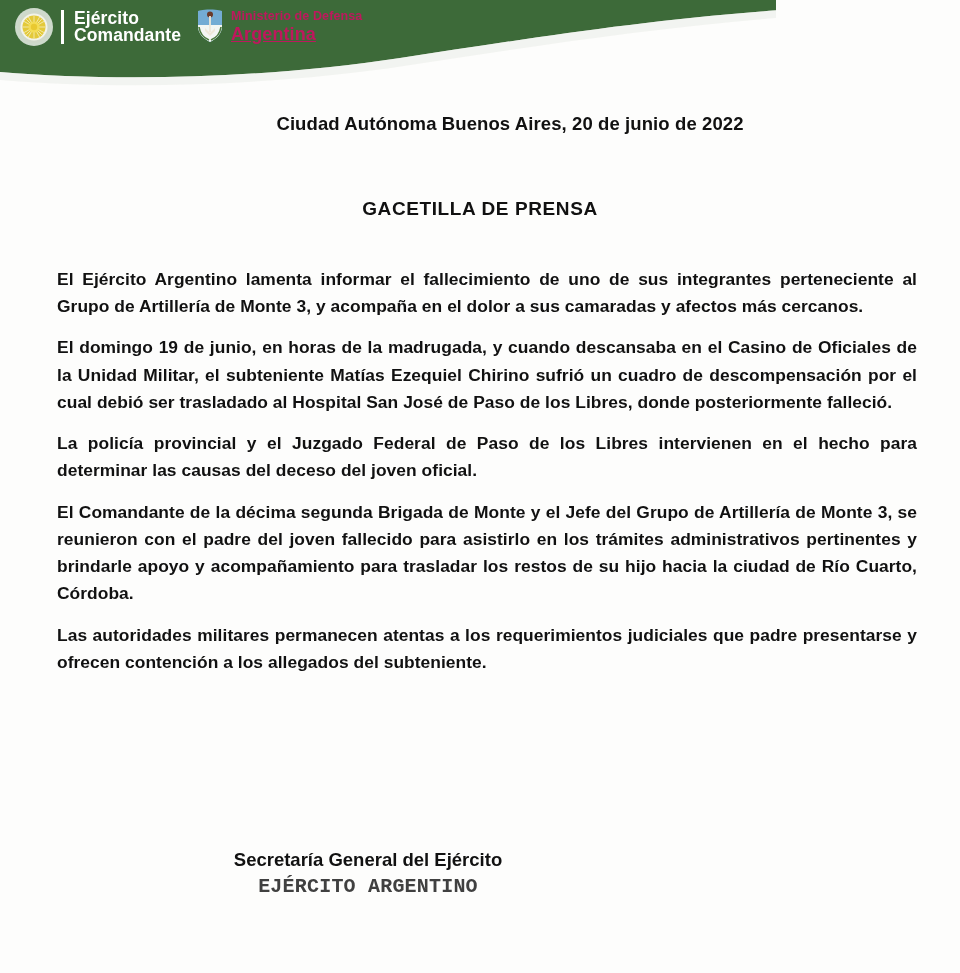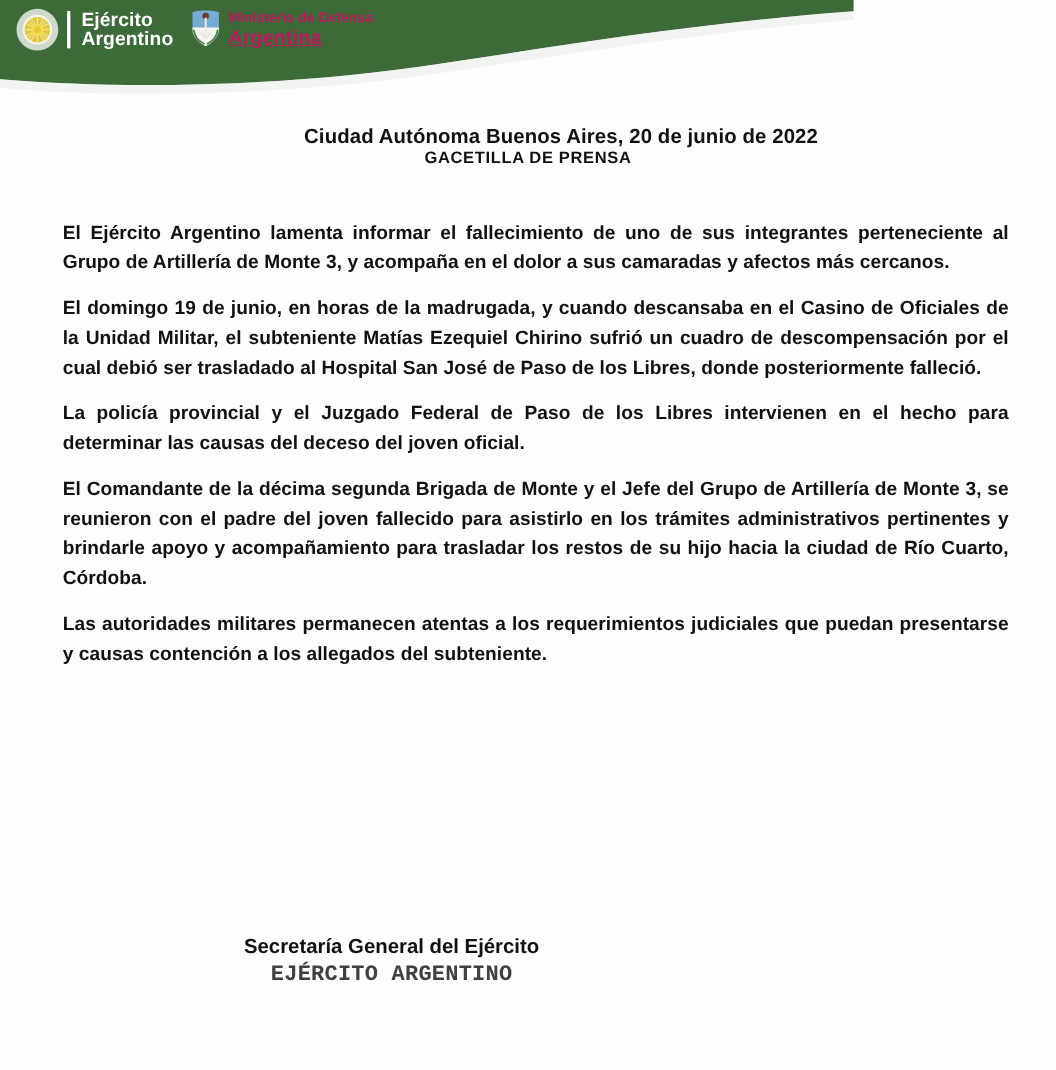--- a/index.html
+++ b/index.html
@@ -119,23 +119,24 @@
     text-align: center;
     font-size: 18.5px;
     font-weight: bold;
     color: #111;
     margin-top: 17px;
     padding-left: 60px;
     letter-spacing: 0.1px;
   }
   .doc-title {
     text-align: center;
-    font-size: 15px;
-    font-weight: bold;
-    color: #111;
+    font-size: 19px;
+    font-weight: bold;
+    color: #111;
+    margin-top: 63px;
     letter-spacing: 0.6px;
   }
   .body-text {
     margin: 0 43px 0 57px;
     margin-top: 46px;
   }
   .body-text p {
     margin: 0 0 14px 0;
     font-size: 17.4px;
     font-weight: bold;
@@ -145,21 +146,21 @@
     color: #111;
     letter-spacing: 0.05px;
   }
   .body-text p:last-child {
     margin-bottom: 0;
   }
 
   .signature {
     position: absolute;
     top: 848px;
-    left: 0;
+    left: 12px;
     width: 760px;
     text-align: center;
     padding-right: 48px;
     box-sizing: border-box;
   }
   .signature .sig1 {
     display: block;
     font-size: 18.5px;
     font-weight: bold;
     color: #111;
@@ -209,21 +210,21 @@
             <line x1="9.8" y1="14.3" x2="30.2" y2="25.7"></line>
             <line x1="30.2" y1="14.3" x2="9.8" y2="25.7"></line>
           </g>
           <circle cx="20" cy="20" r="5.6" fill="#f4dd55"></circle>
           <circle cx="20" cy="20" r="3.2" fill="#e9c931"></circle>
         </svg>
       </span>
       <span class="divider-bar"></span>
       <span class="logo-text">
         <span class="l1">Ejército</span>
-        <span class="l2">Argentino</span>
+        <span class="l2">Comandante</span>
       </span>
     </div>
 
     <div class="min-block">
       <span class="min-shield">
         <svg width="30" height="38" viewBox="0 0 30 38">
           <g>
             <path d="M15 1.5 C7 1.5 3 3 3 3 L3 18 C3 26 9 31 15 34 C21 31 27 26 27 18 L27 3 C27 3 23 1.5 15 1.5 Z" fill="#74acd4"></path>
             <path d="M3 17 L27 17 L27 18 C27 26 21 31 15 34 C9 31 3 26 3 18 Z" fill="#f4f6f3"></path>
             <circle cx="15" cy="6.5" r="3" fill="#6b3a2a"></circle>
@@ -247,21 +248,21 @@
 
   <div class="date-line">Ciudad Autónoma Buenos Aires, 20 de junio de 2022</div>
 
   <div class="doc-title">GACETILLA DE PRENSA</div>
 
   <div class="body-text">
     <p>El Ejército Argentino lamenta informar el fallecimiento de uno de sus integrantes perteneciente al Grupo de Artillería de Monte 3, y acompaña en el dolor a sus camaradas y afectos más cercanos.</p>
     <p>El domingo 19 de junio, en horas de la madrugada, y cuando descansaba en el Casino de Oficiales de la Unidad Militar, el subteniente Matías Ezequiel Chirino sufrió un cuadro de descompensación por el cual debió ser trasladado al Hospital San José de Paso de los Libres, donde posteriormente falleció.</p>
     <p>La policía provincial y el Juzgado Federal de Paso de los Libres intervienen en el hecho para determinar las causas del deceso del joven oficial.</p>
     <p>El Comandante de la décima segunda Brigada de Monte y el Jefe del Grupo de Artillería de Monte 3, se reunieron con el padre del joven fallecido para asistirlo en los trámites administrativos pertinentes y brindarle apoyo y acompañamiento para trasladar los restos de su hijo hacia la ciudad de Río Cuarto, Córdoba.</p>
-    <p>Las autoridades militares permanecen atentas a los requerimientos judiciales que puedan presentarse y causas contención a los allegados del subteniente.</p>
+    <p>Las autoridades militares permanecen atentas a los requerimientos judiciales que padre presentarse y ofrecen contención a los allegados del subteniente.</p>
   </div>
 
 </div>
 
 <div class="signature">
   <span class="sig1">Secretaría General del Ejército</span>
   <span class="sig2">EJÉRCITO ARGENTINO</span>
 </div>
 
 </body></html>

